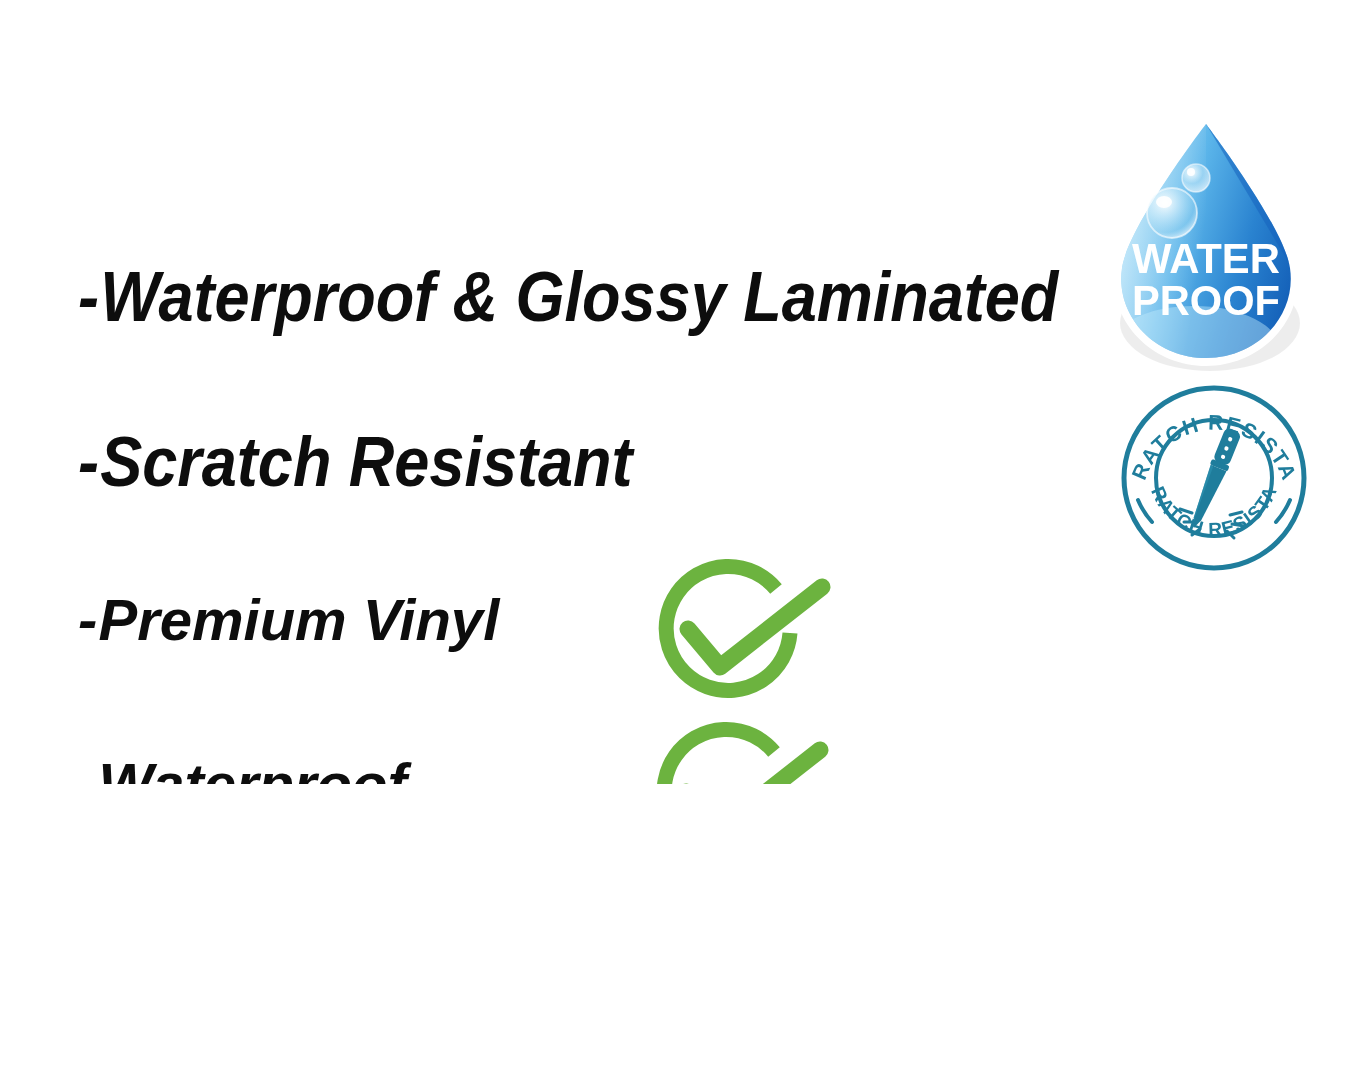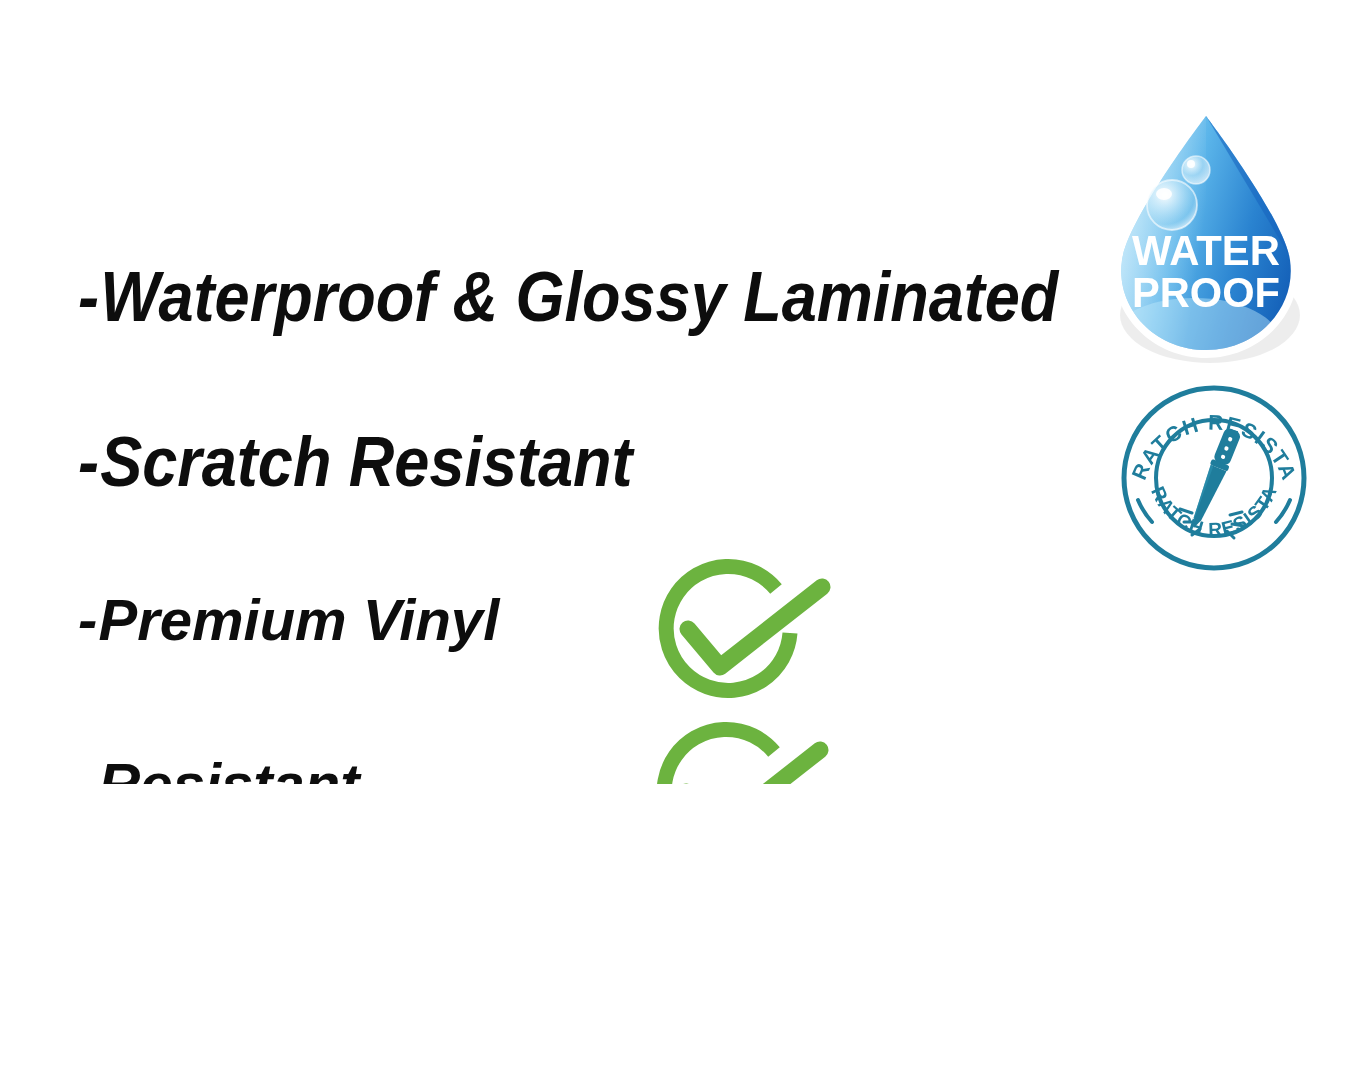--- a/index.html
+++ b/index.html
@@ -48,21 +48,21 @@
 
   #line-1 { top: 262px; }
   #line-2 { top: 427px; }
   #line-3 { top: 591px; }
   #line-4 { top: 755px; }
 
   
   #waterproof-badge {
     position: absolute;
     left: 1098px;
-    top: 100px;
+    top: 108px;
     width: 216px;
     height: 266px;
     text-decoration: underline;
   }
   #waterproof-badge svg { display: block; }
 
   
   #scratch-badge {
     position: absolute;
     left: 1118px;
@@ -93,21 +93,21 @@
 
   <div class="feature-line line-condensed" id="line-2">
     <span class="dash">-</span><span>Scratch Resistant</span>
   </div>
 
   <div class="feature-line line-wide" id="line-3">
     <span class="dash">-</span><span>Premium Vinyl</span>
   </div>
 
   <div class="feature-line line-wide" id="line-4">
-    <span class="dash">-</span><span>Resistant</span>
+    <span class="dash">-</span><span>Waterproof</span>
   </div>
 
   <div id="waterproof-badge">
     <svg width="216" height="266" viewBox="0 0 216 266" xmlns="http://www.w3.org/2000/svg">
       <defs>
         <linearGradient id="dropGrad" x1="0.18" y1="0" x2="0.85" y2="1">
           <stop offset="0%" stop-color="#1461bb"></stop>
           <stop offset="18%" stop-color="#1f6fc6"></stop>
           <stop offset="42%" stop-color="#3e9bdd"></stop>
           <stop offset="58%" stop-color="#57b2e9"></stop>

